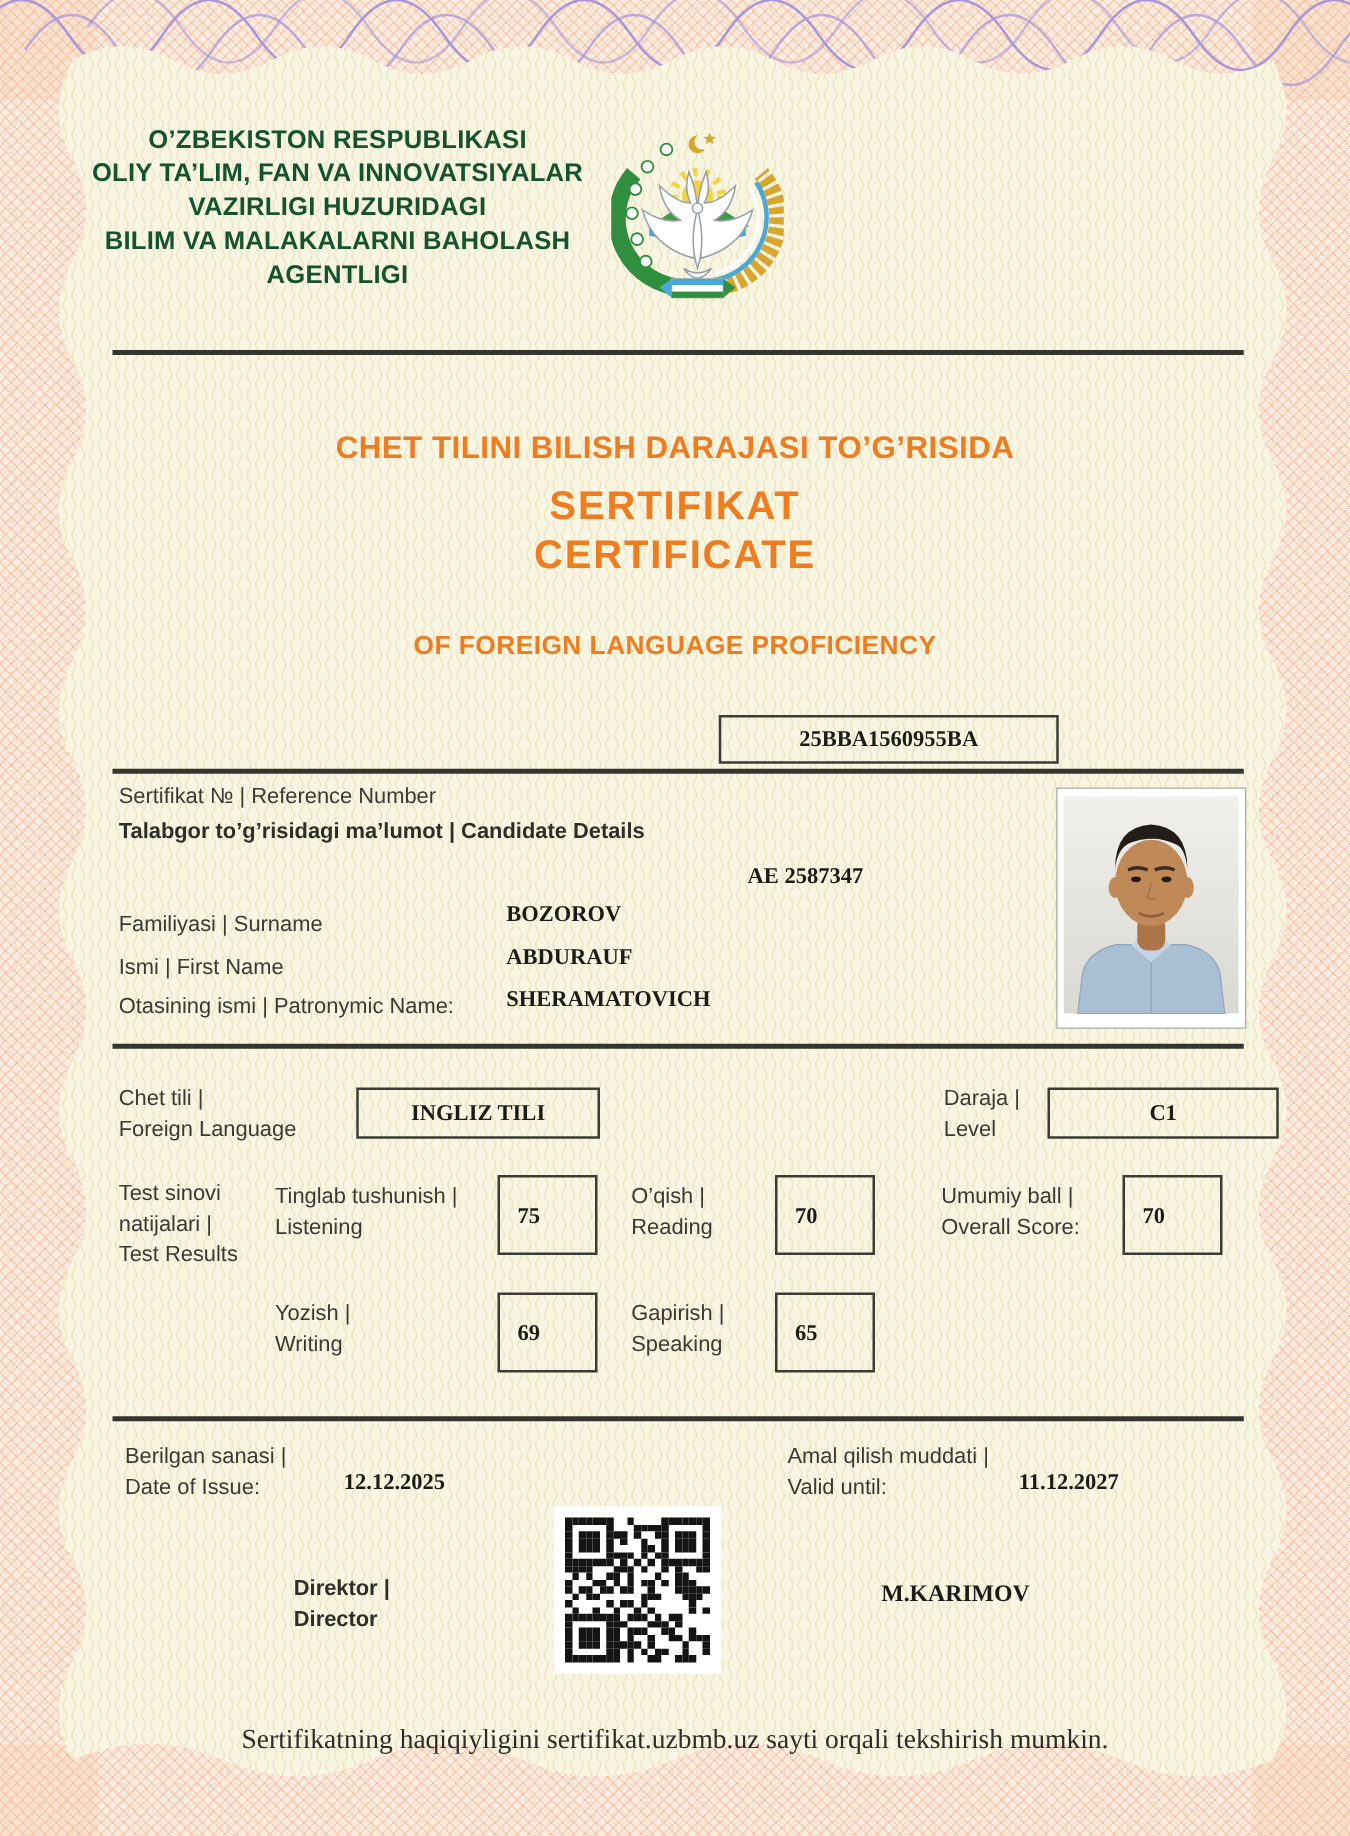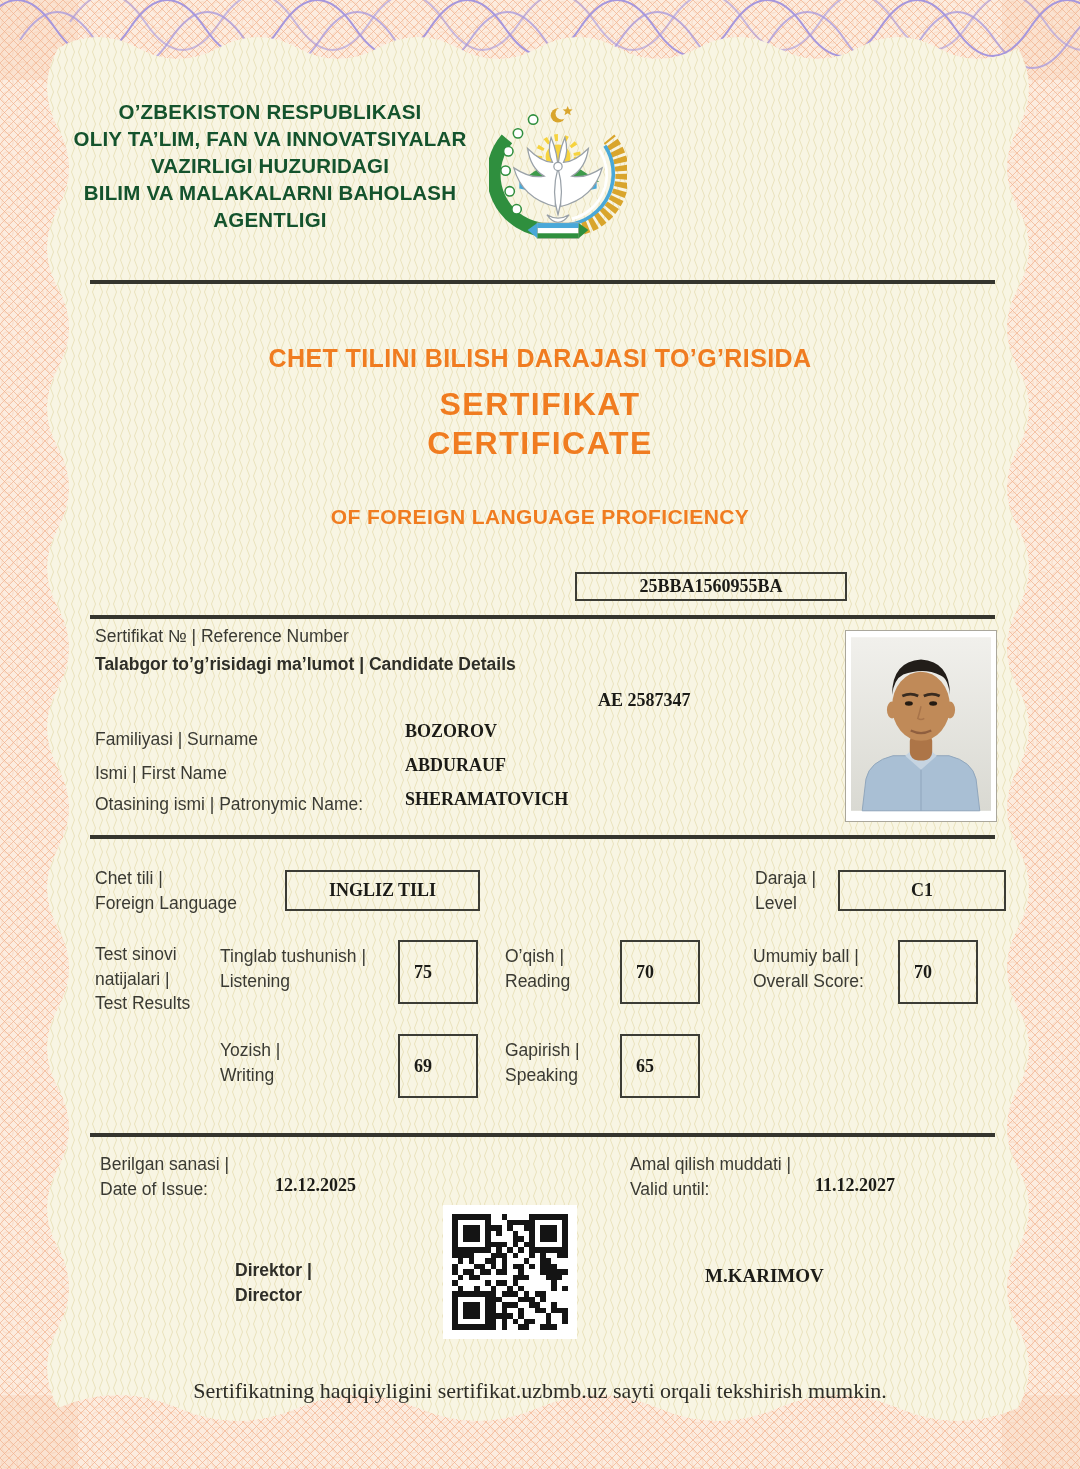--- a/index.html
+++ b/index.html
@@ -122,21 +122,21 @@
 
 
     <div class="divider" style="left:90px;top:280px;width:905px;"></div>
 
     <div class="abs kicker orange" style="left:0;top:344px;">CHET TILINI BILISH DARAJASI TO’G’RISIDA</div>
     <div class="abs bigtitle orange" style="left:0;top:386px;">SERTIFIKAT</div>
     <div class="abs bigtitle orange" style="left:0;top:425px;">CERTIFICATE</div>
     <div class="abs tagline orange" style="left:0;top:505px;">OF FOREIGN LANGUAGE PROFICIENCY</div>
 
     <div class="abs lbl" style="left:95px;top:585px;margin-top:39px;">Sertifikat №  | Reference Number</div>
-    <div class="box" style="left:575px;top:572px;width:272px;height:29px;">
+    <div class="box" style="left:575px;top:572px;width:272px;height:39px;">
       <span class="val">25BBA1560955BA</span>
     </div>
     <div class="divider" style="left:90px;top:615px;width:905px;"></div>
 
     <div class="abs lbl b" style="left:95px;top:652px;text-align:center;">Talabgor to’g’risidagi ma’lumot | Candidate Details</div>
 
     <div class="photo-frame" style="left:845px;top:630px;">
       <svg width="140" height="176" viewBox="0 0 150 186">
         <defs>
           <linearGradient id="pbg" x1="0" y1="0" x2="0" y2="1">
@@ -175,21 +175,21 @@
 
     <div class="divider" style="left:90px;top:835px;width:905px;"></div>
 
     <div class="abs lbl" style="left:95px;top:866px;">Chet tili |
 Foreign Language</div>
     <div class="box" style="left:285px;top:870px;width:195px;height:41px;">
       <span class="val">INGLIZ TILI</span>
     </div>
     <div class="abs lbl" style="left:755px;top:866px;">Daraja |
 Level</div>
-    <div class="box" style="left:838px;top:870px;width:168px;height:41px;">
+    <div class="box" style="left:838px;top:870px;width:185px;height:41px;">
       <span class="val">C1</span>
     </div>
 
     <div class="abs lbl" style="left:95px;top:942px;">Test sinovi
 natijalari |
 Test Results</div>
 
     <div class="abs lbl" style="left:220px;top:944px;">Tinglab tushunish |
 Listening</div>
     <div class="score-box" style="left:398px;top:940px;">

